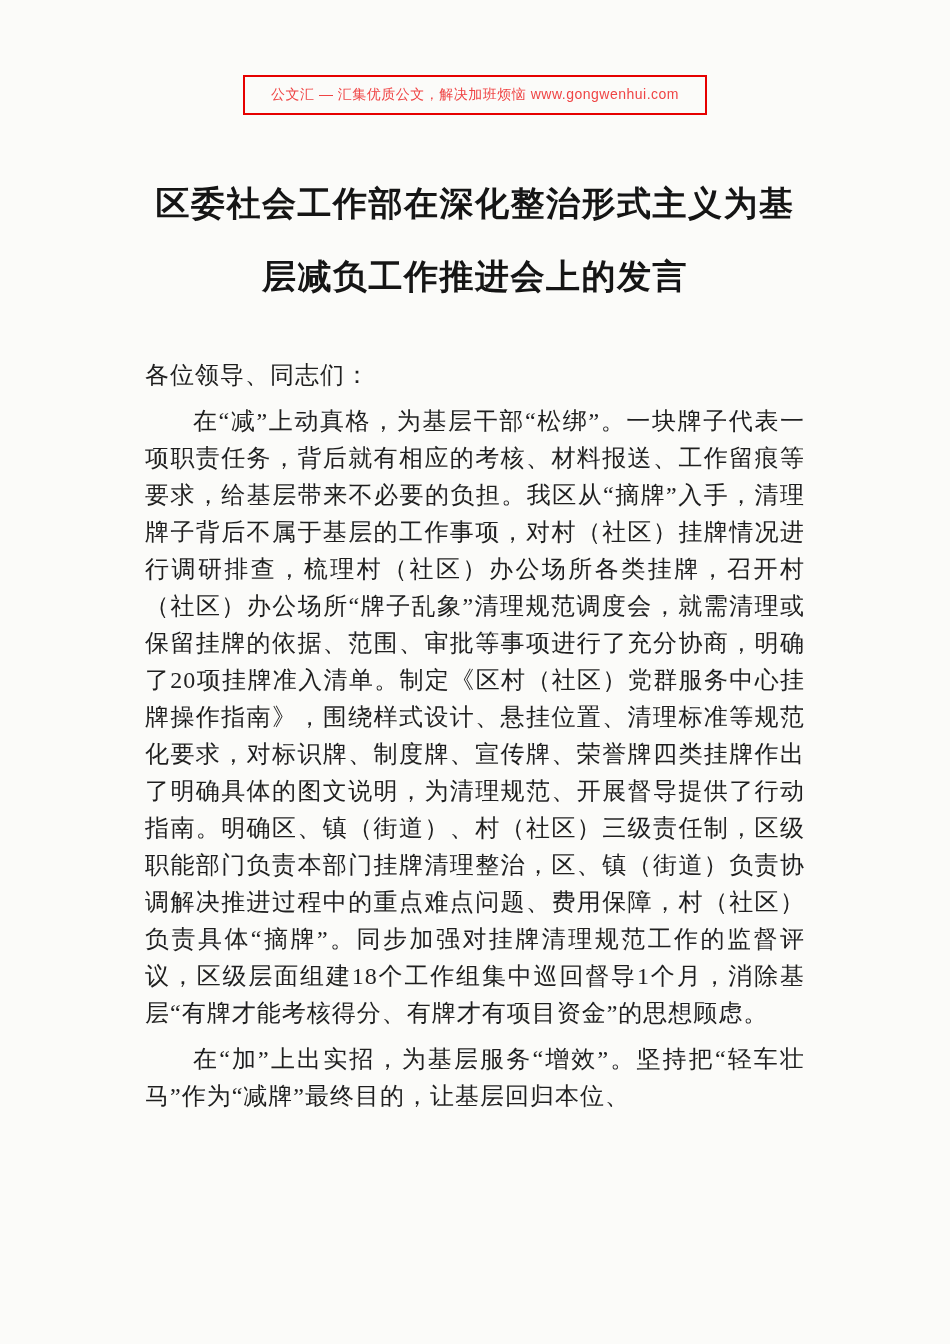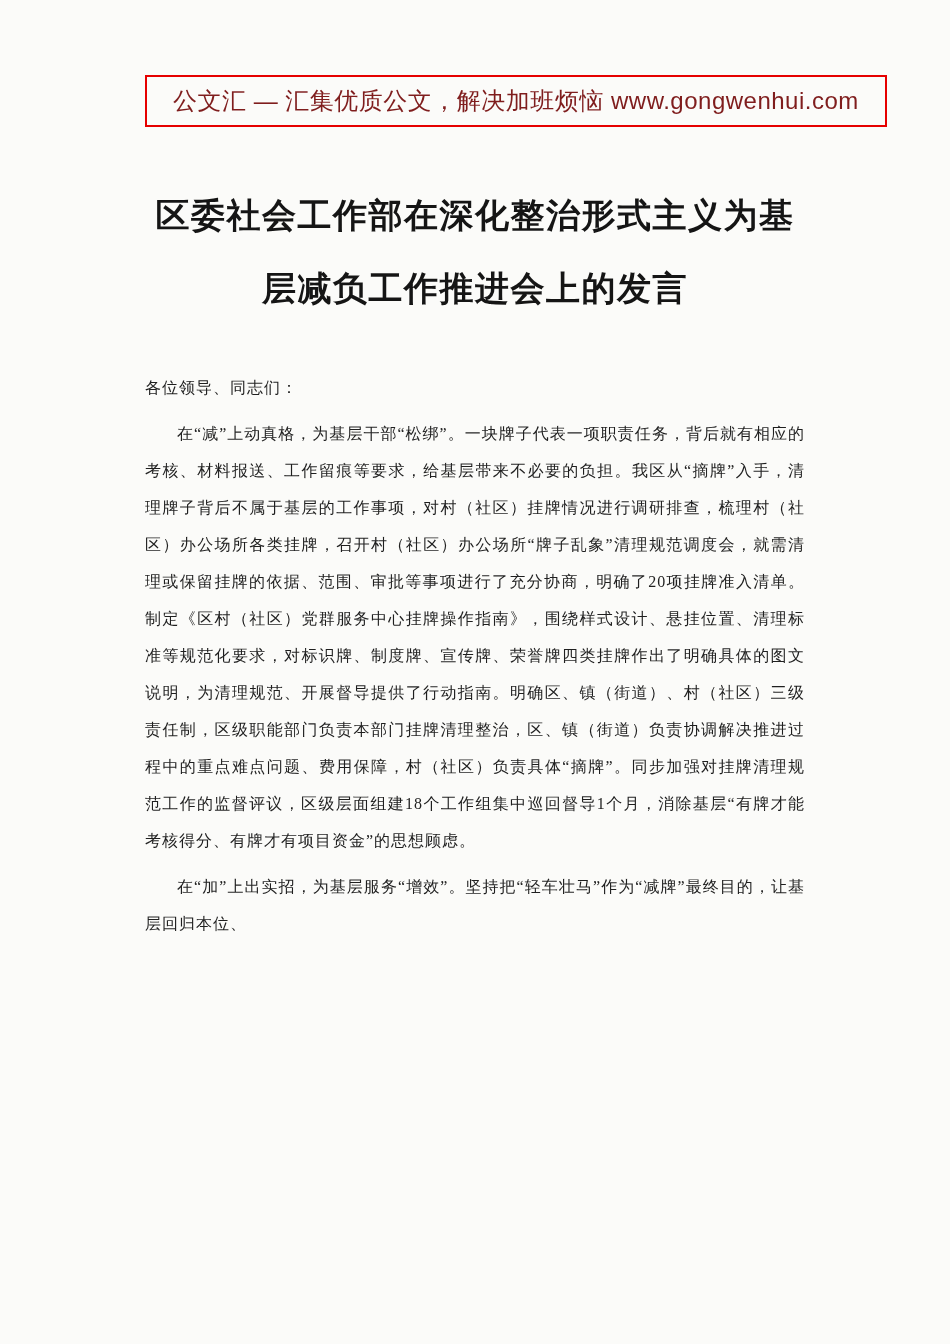--- a/index.html
+++ b/index.html
@@ -14,22 +14,22 @@
     background: #fbfbf9;
     padding: 75px 145px 60px 145px;
   }
   .notice-wrap {
     text-align: center;
     margin-bottom: 52px;
   }
   .notice-box {
     display: inline-block;
     border: 2px solid #e60000;
-    color: #7f1d1d;
-    font-size: 24px;
+    color: #ef4444;
+    font-size: 14px;
     line-height: 1.25;
     padding: 9px 26px;
     font-family: "Liberation Sans", "DejaVu Sans", sans-serif;
     letter-spacing: 0.5px;
     white-space: nowrap;
   }
   .doc-title {
     width: 660px;
     margin: 0 auto 44px auto;
     text-align: center;
@@ -37,21 +37,21 @@
     font-size: 34px;
     font-weight: 700;
     line-height: 2.15;
     letter-spacing: 1.5px;
     font-family: Liberation Serif, serif;
   }
   .doc-body {
     width: 660px;
     margin: 8px auto;
     color: #1f1f1f;
-    font-size: 16px;
+    font-size: 24px;
     line-height: 37px;
     text-align: justify;
     letter-spacing: 1px;
   }
   .doc-body p {
     text-indent: 2em;
     margin: 0 0 9px 0;
   }
   .doc-body p.no-indent {
     text-indent: 0;

